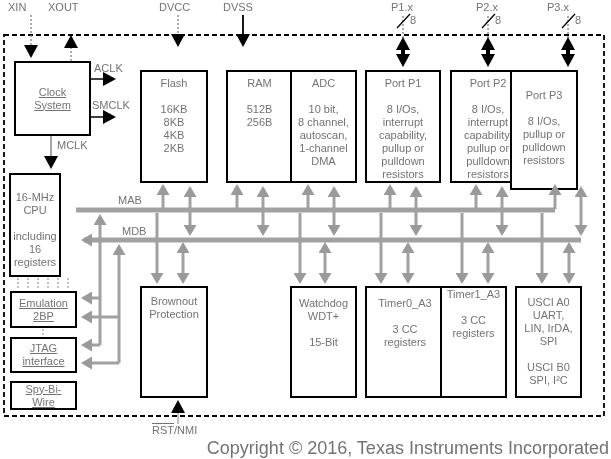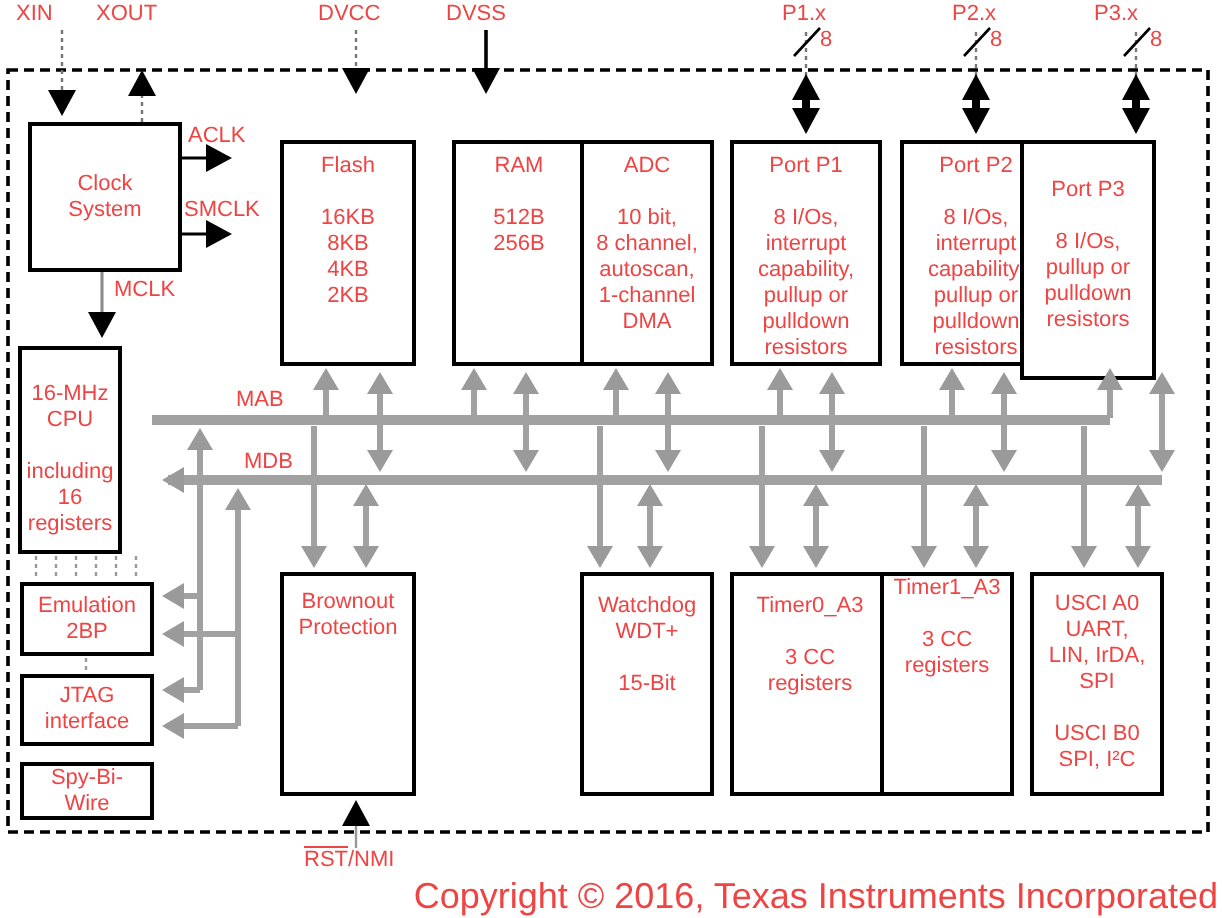--- a/index.html
+++ b/index.html
@@ -1,26 +1,26 @@
 <!DOCTYPE html>
 <html><head>
 <meta charset="utf-8">
 <title>Functional Block Diagram</title>
 <style>
   html,body{margin:0;padding:0;background:#fff;}
   .canvas{
     position:relative;width:611px;height:459px;background:#fff;overflow:hidden;
-    font-family:"Liberation Sans","DejaVu Sans",sans-serif;color:#ef4444;
+    font-family:"Liberation Sans","DejaVu Sans",sans-serif;color:#737373;
   }
   .box{
     position:absolute;box-sizing:border-box;border:2px solid #000;background:#fff;
     text-align:center;font-size:11px;line-height:13px;white-space:pre-line;
     z-index:2;
   }
-  .vc{display:flex;align-items:center;justify-content:center;}
+  .vc{display:flex;align-items:center;justify-content:center;text-decoration:underline;}
   .lbl{
     position:absolute;font-size:11px;line-height:13px;white-space:nowrap;z-index:4;
   }
   .copyright{position:absolute;font-size:18px;line-height:14px;white-space:nowrap;z-index:4;}
   svg.wires{position:absolute;left:0;top:0;z-index:3;pointer-events:none;}
   .ovl{text-decoration:overline;}
 </style>
 </head>
 <body>
 

